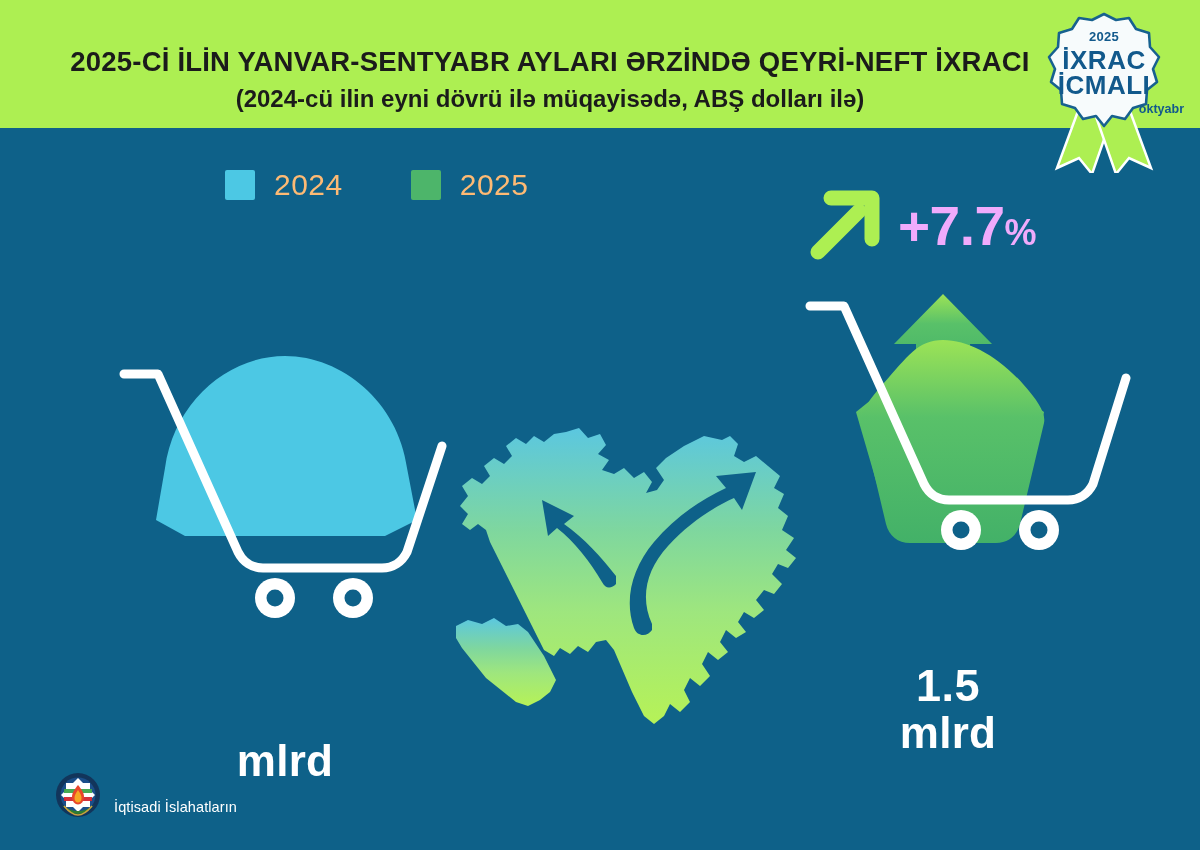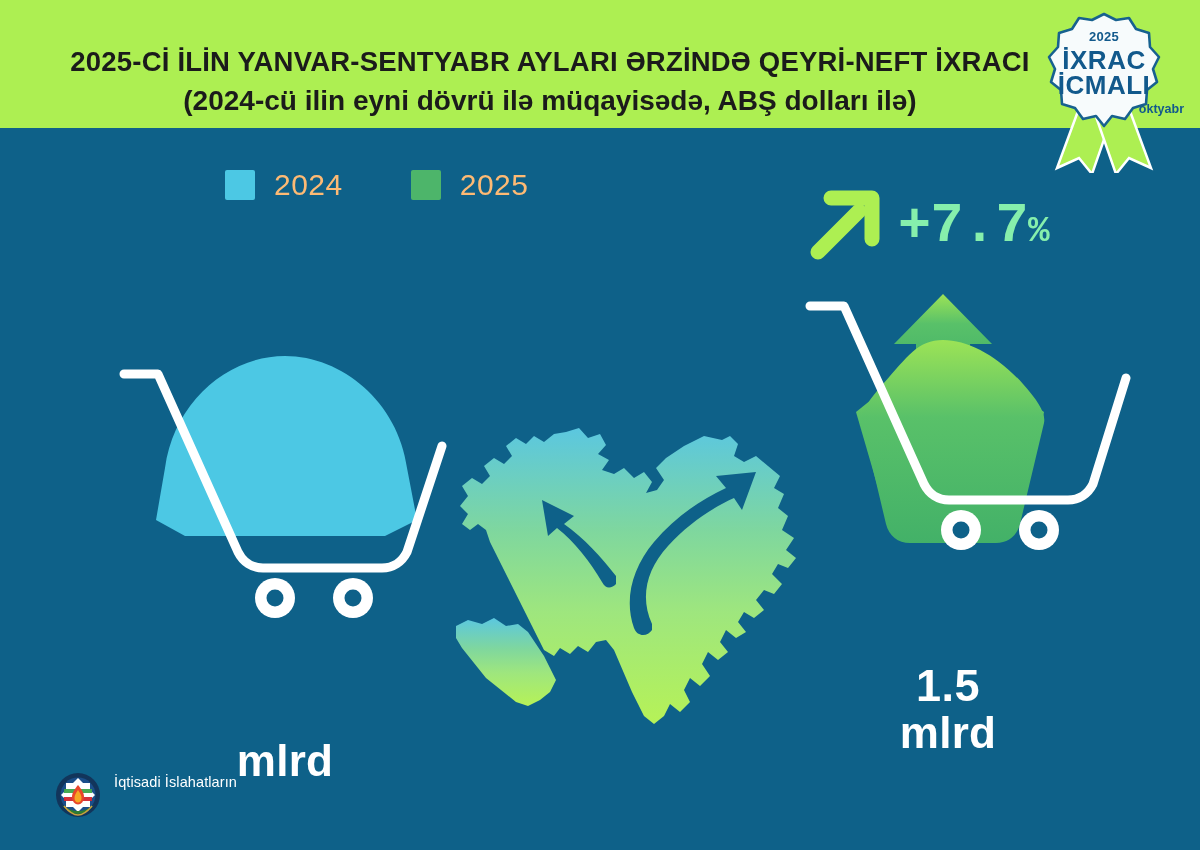--- a/index.html
+++ b/index.html
@@ -34,21 +34,21 @@
     font-weight: bold;
     letter-spacing: 0.2px;
     color: #1B1B1B;
     white-space: nowrap;
   }
   #header-subtitle {
     position: absolute;
     left: 0; top: 85px;
     width: 1100px;
     text-align: center;
-    font-size: 28px;
+    font-size: 24px;
     font-weight: bold;
     color: #1B1B1B;
     white-space: nowrap;
   }
 
   
   #badge {
     position: absolute;
     left: 1024px; top: 8px;
     width: 160px; height: 165px;
@@ -86,26 +86,25 @@
   
   #growth {
     position: absolute;
     left: 806px; top: 190px;
     display: flex;
     align-items: center;
     gap: 18px;
   }
   #growth-arrow { width: 74px; height: 72px; display: block; }
   #growth-value {
-    color: #86efac;
+    color: #f0abfc;
     font-size: 55px;
     font-weight: bold;
     letter-spacing: -0.5px;
     line-height: 1;
-    font-family: Liberation Mono, monospace;
   }
   #growth-value .pct { font-size: 36px; }
 
   
   .cart { position: absolute; }
   .cart svg { display: block; overflow: visible; }
   .cart-value {
     position: absolute;
     width: 100%;
     text-align: center;
@@ -129,21 +128,21 @@
     left: 438px; top: 398px;
     width: 410px; height: 345px;
   }
   #map svg { display: block; }
 
   
   #footer {
     position: absolute;
     left: 55px; top: 772px;
     display: flex;
-    align-items: flex-start;
+    align-items: flex-end;
     gap: 13px;
   }
   #footer-emblem { width: 46px; height: 46px; display:block; }
   #footer-text {
     color: #ffffff;
     font-size: 14.5px;
     line-height: 1.42;
     letter-spacing: 0.1px;
   }
 </style>

